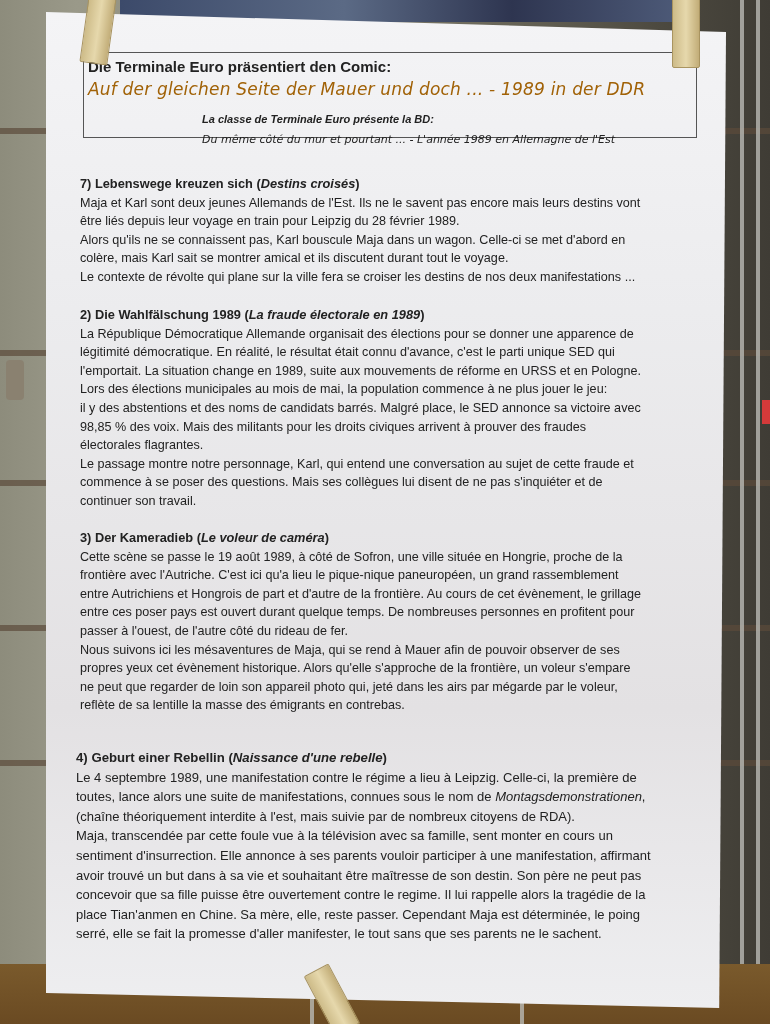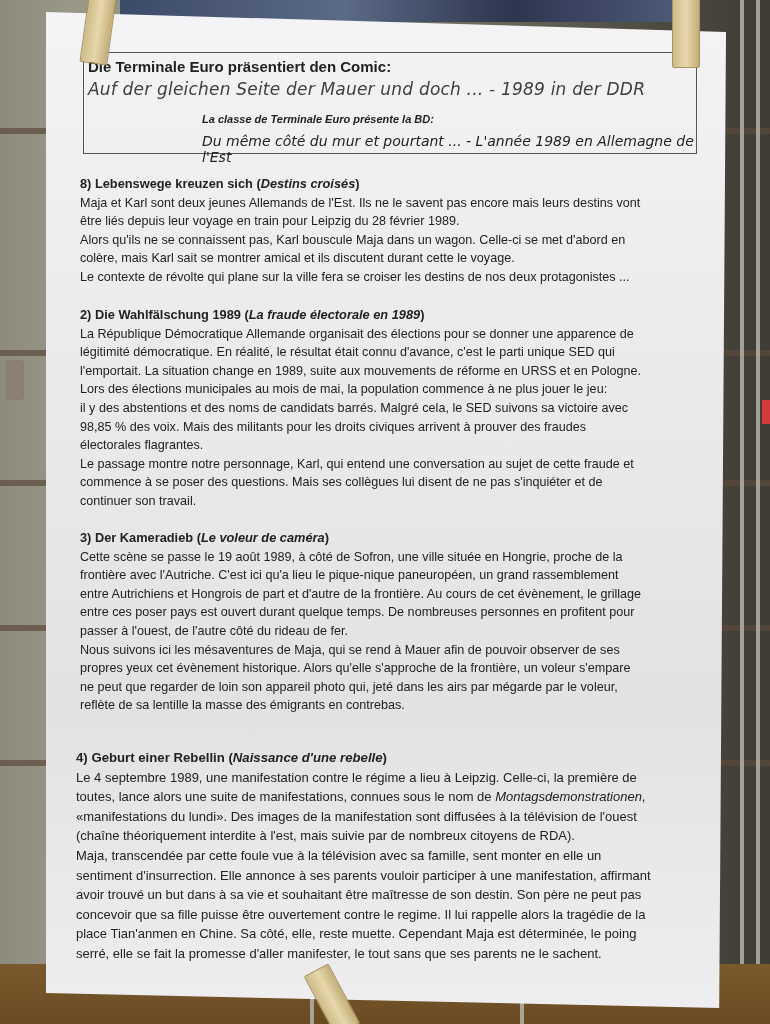--- a/index.html
+++ b/index.html
@@ -24,36 +24,36 @@
   }
   .red-tab { position: absolute; right: 0; top: 400px; width: 8px; height: 24px; background: #d43a3a; }
 
   .paper {
     position: absolute; left: 46px; top: 12px; width: 680px; height: 996px;
     background: linear-gradient(180deg, #f4f4f6 0%, #ececee 30%, #e3e1e3 70%, #eeeef0 100%);
     clip-path: polygon(0 0, 100% 2%, 99% 100%, 0 98.5%);
     box-shadow: 0 2px 6px rgba(0,0,0,.3);
   }
   .header-box {
-    position: absolute; left: 83px; top: 52px; width: 614px; height: 102px;
+    position: absolute; left: 83px; top: 52px; width: 614px; height: 86px;
     border: 1px solid #555; box-sizing: border-box;
   }
   .title-de {
     position: absolute; left: 4px; top: 5px; font-weight: bold; font-size: 15px; color: #222;
   }
   .subtitle-de {
     position: absolute; left: 4px; top: 26px; font-family: "DejaVu Sans", sans-serif;
-    font-size: 17px; font-style: italic; color: #404040; letter-spacing: .2px;
+    font-size: 17px; font-style: italic; color: #a16207; letter-spacing: .2px;
   }
   .title-fr {
     position: absolute; left: 118px; top: 60px; font-weight: bold; font-style: italic; font-size: 11px; color: #222;
   }
   .subtitle-fr {
     position: absolute; left: 118px; top: 80px; font-family: "DejaVu Sans", sans-serif;
-    font-style: italic; font-size: 14px; color: #222;
+    font-style: italic; font-size: 11px; color: #222;
   }
   .section { position: absolute; left: 80px; width: 630px; color: #222; font-size: 12.6px; line-height: 18.6px; }
   .section h2 { margin: 0; font-size: 12.8px; font-weight: bold; line-height: 18.6px; }
   .section h2 .fr { font-style: italic; }
   .section p { margin: 0; }
   .section .line { display: block; white-space: nowrap; }
   .em { font-style: italic; }
 
   .clip {
     position: absolute; width: 26px; height: 66px;
@@ -81,38 +81,38 @@
 <div class="paper"></div>
 
 <div class="header-box">
   <div class="title-de">Die Terminale Euro präsentiert den Comic:</div>
   <div class="subtitle-de">Auf der gleichen Seite der Mauer und doch ... - 1989 in der DDR</div>
   <div class="title-fr">La classe de Terminale Euro présente la BD:</div>
   <div class="subtitle-fr">Du même côté du mur et pourtant ... - L'année 1989 en Allemagne de l'Est</div>
 </div>
 
 <div class="section" style="top:175px">
-  <h2><span>8) Lebenswege kreuzen sich (</span><span class="fr">Destins croisés</span><span>)</span></h2>
+  <h2><span>7) Lebenswege kreuzen sich (</span><span class="fr">Destins croisés</span><span>)</span></h2>
   <p>
     <span class="line">Maja et Karl sont deux jeunes Allemands de l'Est. Ils ne le savent pas encore mais leurs destins vont</span>
     <span class="line">être liés depuis leur voyage en train pour Leipzig du 28 février 1989.</span>
     <span class="line">Alors qu'ils ne se connaissent pas, Karl bouscule Maja dans un wagon. Celle-ci se met d'abord en</span>
-    <span class="line">colère, mais Karl sait se montrer amical et ils discutent durant cette le voyage.</span>
-    <span class="line">Le contexte de révolte qui plane sur la ville fera se croiser les destins de nos deux protagonistes ...</span>
+    <span class="line">colère, mais Karl sait se montrer amical et ils discutent durant tout le voyage.</span>
+    <span class="line">Le contexte de révolte qui plane sur la ville fera se croiser les destins de nos deux manifestations ...</span>
   </p>
 </div>
 
 <div class="section" style="top:306px">
   <h2><span>2) Die Wahlfälschung 1989 (</span><span class="fr">La fraude électorale en 1989</span><span>)</span></h2>
   <p>
     <span class="line">La République Démocratique Allemande organisait des élections pour se donner une apparence de</span>
     <span class="line">légitimité démocratique. En réalité, le résultat était connu d'avance, c'est le parti unique SED qui</span>
     <span class="line">l'emportait. La situation change en 1989, suite aux mouvements de réforme en URSS et en Pologne.</span>
     <span class="line">Lors des élections municipales au mois de mai, la population commence à ne plus jouer le jeu:</span>
-    <span class="line">il y des abstentions et des noms de candidats barrés. Malgré cela, le SED suivons sa victoire avec</span>
+    <span class="line">il y des abstentions et des noms de candidats barrés. Malgré place, le SED annonce sa victoire avec</span>
     <span class="line">98,85 % des voix. Mais des militants pour les droits civiques arrivent à prouver des fraudes</span>
     <span class="line">électorales flagrantes.</span>
     <span class="line">Le passage montre notre personnage, Karl, qui entend une conversation au sujet de cette fraude et</span>
     <span class="line">commence à se poser des questions. Mais ses collègues lui disent de ne pas s'inquiéter et de</span>
     <span class="line">continuer son travail.</span>
   </p>
 </div>
 
 <div class="section" style="top:529px">
   <h2><span>3) Der Kameradieb (</span><span class="fr">Le voleur de caméra</span><span>)</span></h2>
@@ -127,26 +127,25 @@
     <span class="line">ne peut que regarder de loin son appareil photo qui, jeté dans les airs par mégarde par le voleur,</span>
     <span class="line">reflète de sa lentille la masse des émigrants en contrebas.</span>
   </p>
 </div>
 
 <div class="section" style="top:749px; left:76px; font-size:13px; line-height:19.6px">
   <h2 style="font-size:13.2px"><span>4) Geburt einer Rebellin (</span><span class="fr">Naissance d'une rebelle</span><span>)</span></h2>
   <p>
     <span class="line">Le 4 septembre 1989, une manifestation contre le régime a lieu à Leipzig. Celle-ci, la première de</span>
     <span class="line"><span>toutes, lance alors une suite de manifestations, connues sous le nom de </span><span class="em">Montagsdemonstrationen</span><span>,</span></span>
-    <span class="line">«manifestations du lundi». Des images de la manifestation sont diffusées à la télévision de l'ouest</span>
     <span class="line">(chaîne théoriquement interdite à l'est, mais suivie par de nombreux citoyens de RDA).</span>
-    <span class="line">Maja, transcendée par cette foule vue à la télévision avec sa famille, sent monter en elle un</span>
+    <span class="line">Maja, transcendée par cette foule vue à la télévision avec sa famille, sent monter en cours un</span>
     <span class="line">sentiment d'insurrection. Elle annonce à ses parents vouloir participer à une manifestation, affirmant</span>
     <span class="line">avoir trouvé un but dans à sa vie et souhaitant être maîtresse de son destin. Son père ne peut pas</span>
     <span class="line">concevoir que sa fille puisse être ouvertement contre le regime. Il lui rappelle alors la tragédie de la</span>
-    <span class="line">place Tian'anmen en Chine. Sa côté, elle, reste muette. Cependant Maja est déterminée, le poing</span>
+    <span class="line">place Tian'anmen en Chine. Sa mère, elle, reste passer. Cependant Maja est déterminée, le poing</span>
     <span class="line">serré, elle se fait la promesse d'aller manifester, le tout sans que ses parents ne le sachent.</span>
   </p>
 </div>
 
 <div class="clip" style="left:84px; top:-4px; transform:rotate(8deg)"></div>
 <div class="clip" style="left:672px; top:-2px; height:68px"></div>
 <div class="clip" style="left:318px; top:966px; transform:rotate(-28deg)"></div>
 
 </body></html>

